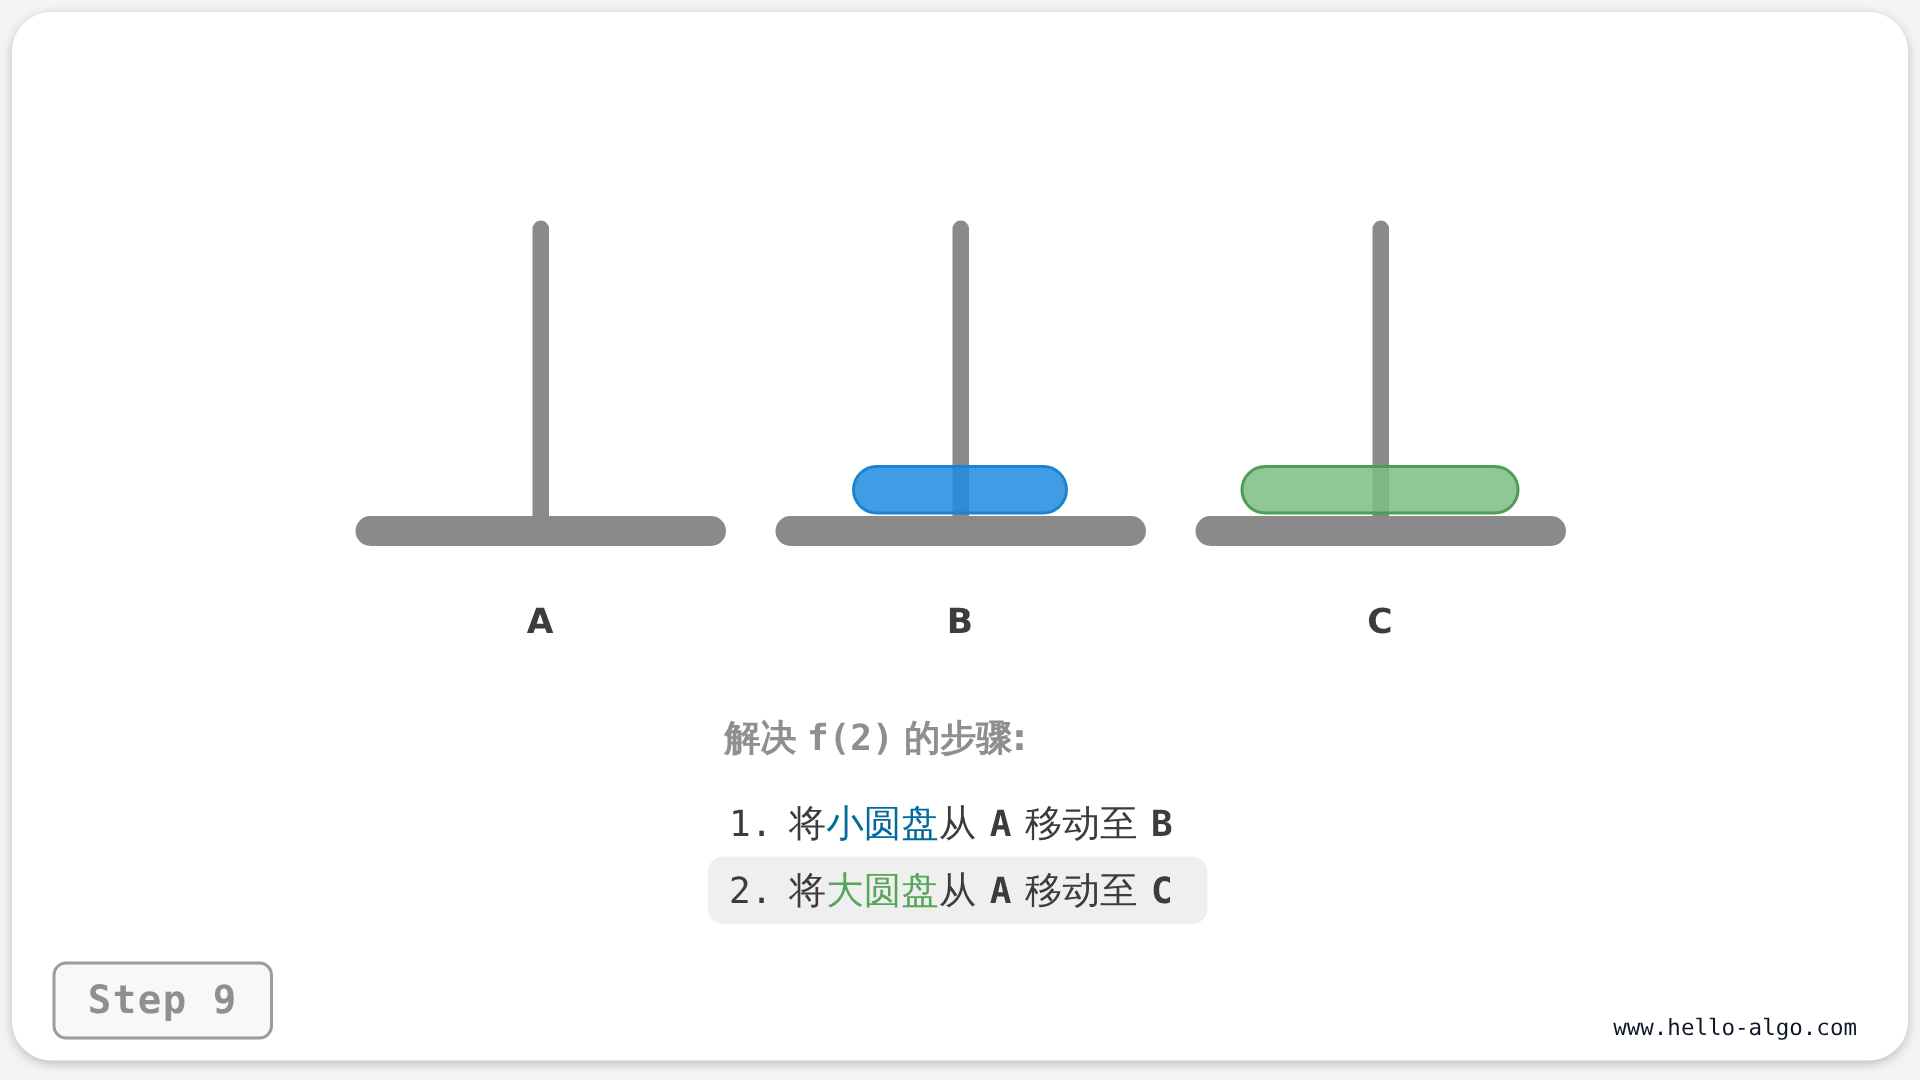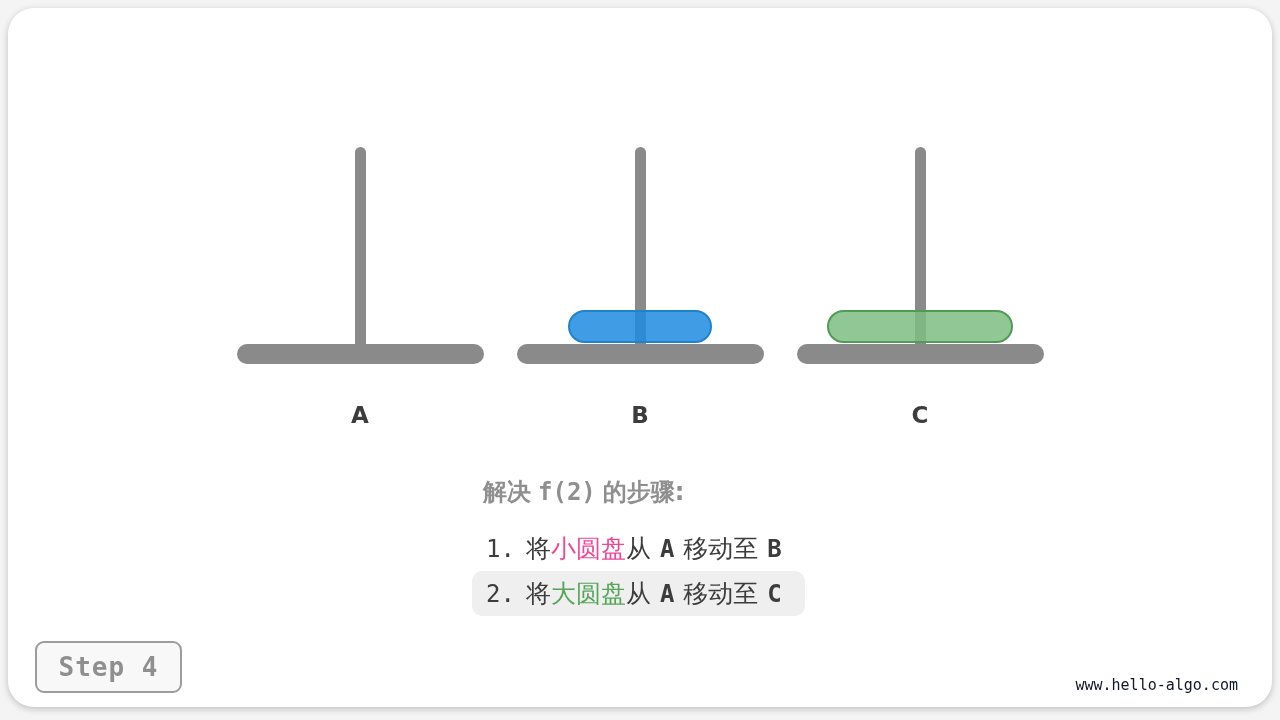--- a/index.html
+++ b/index.html
@@ -95,21 +95,21 @@
     color: #3c3c3c;
     white-space: nowrap;
   }
   .step-row.r1 { top: 518px; }
   .step-row.r2 { top: 563px; background: #efefef; }
   .step-num {
     font-family: "DejaVu Sans Mono", monospace;
     font-size: 24px;
     margin-right: 11px;
   }
-  .disk-word.small-w { color: #ec4899; font-family: Liberation Serif, serif; }
+  .disk-word.small-w { color: #0369a1; font-family: Liberation Serif, serif; }
   .disk-word.large-w { color: #57a55b; text-align: right; }
   .peg-letter {
     font-weight: bold;
     font-family: "DejaVu Sans Mono", monospace;
     font-size: 24px;
     margin: 0 9px;
   }
   
   .step-badge {
     position: absolute;
@@ -170,17 +170,17 @@
   <div class="step-row r2">
       <span class="step-num">2.</span>
       <span>将</span>
       <span class="disk-word large-w">大圆盘</span>
       <span>从</span>
       <span class="peg-letter">A</span>
       <span>移动至</span>
       <span class="peg-letter">C</span>
     </div>
 
-  <div class="step-badge">Step 4</div>
+  <div class="step-badge">Step 9</div>
 
   <div class="watermark">www.hello-algo.com</div>
 
 </div>
 
 </body></html>

